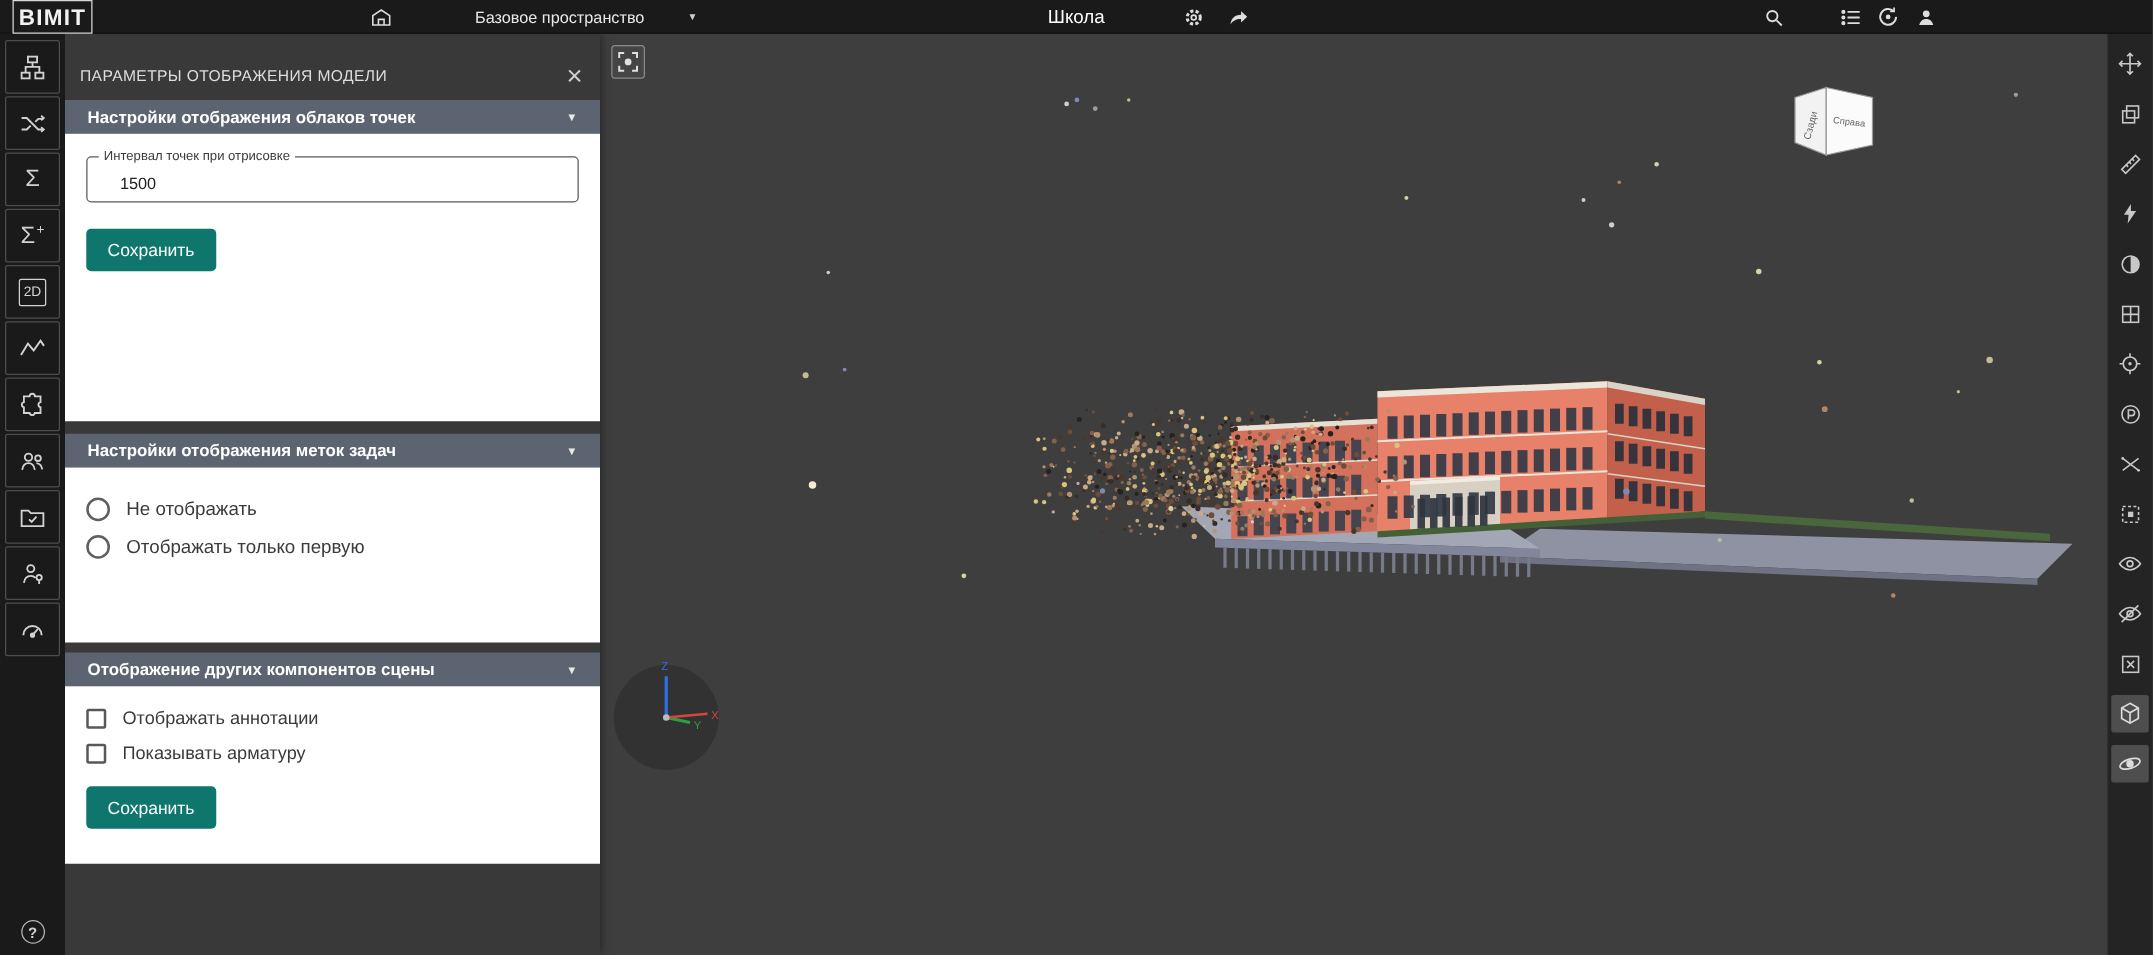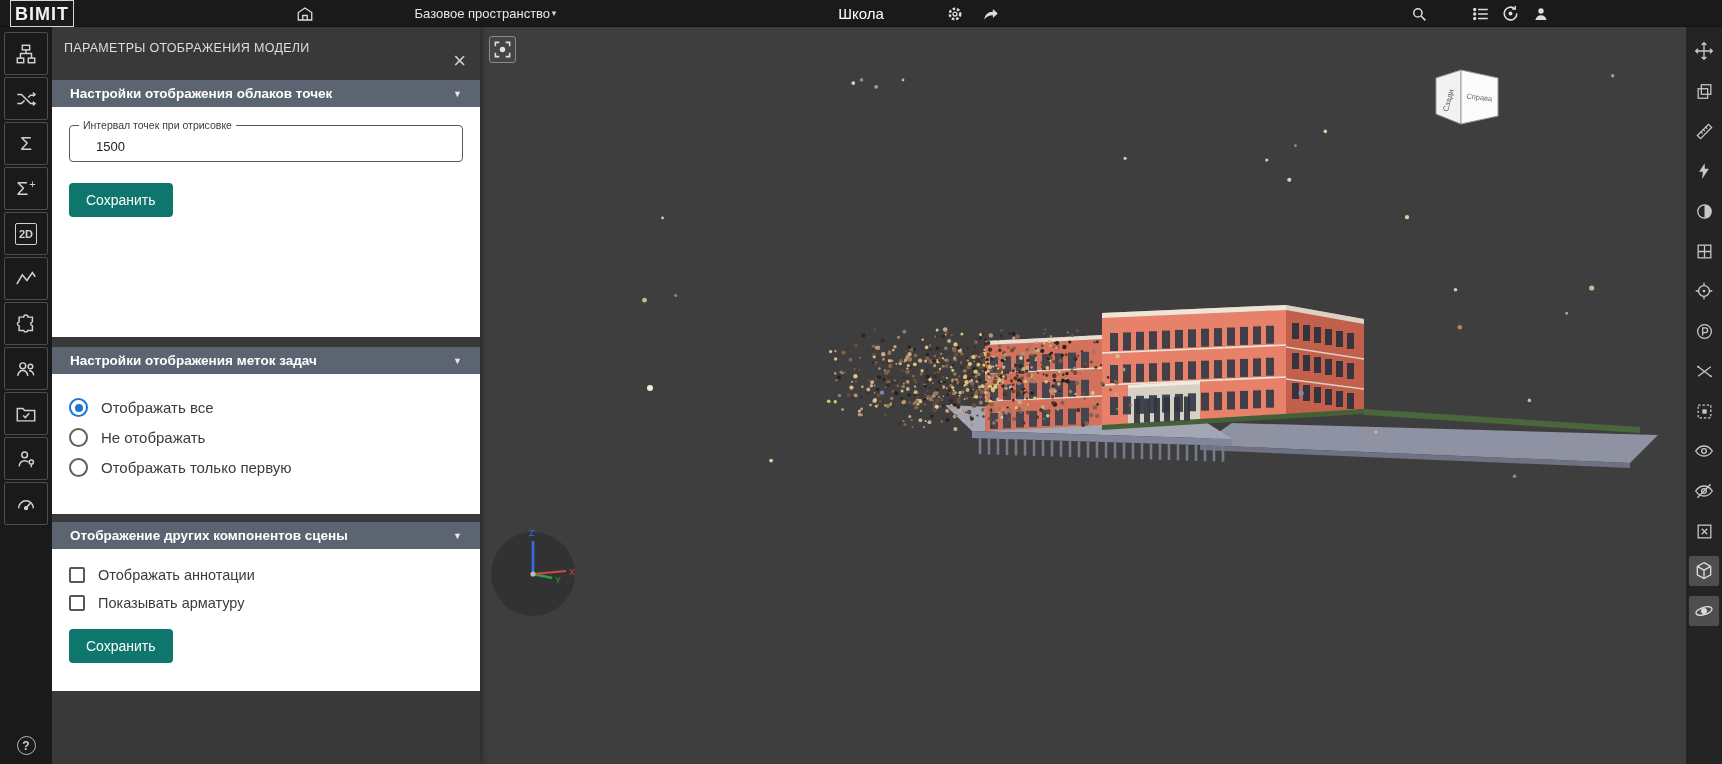--- a/index.html
+++ b/index.html
@@ -4,36 +4,36 @@
 <style>
   *{margin:0;padding:0;box-sizing:border-box}
   html,body{overflow:hidden;background:#2b2b2b}
   body{font-family:"Liberation Sans",sans-serif}
   #root{position:relative;width:1722px;height:764px;background:#3e3e3e;overflow:hidden}
 
   
   .topbar{position:absolute;top:0;left:0;width:1722px;height:27px;background:#1a1a1a;color:#e8e8e8;z-index:40;border-bottom:1px solid #111}
   .topbar .abs{position:absolute;top:0;height:27px;display:flex;align-items:center}
   .logo{left:10px;font-weight:700;font-size:18px;color:#f2f2f2;letter-spacing:1px;border:1.5px solid #d8d8d8;padding:0 4px;height:17px;top:5px;line-height:14px}
-  .space-sel{left:380px;width:178px;justify-content:flex-end;cursor:pointer;background:none;border:none;color:#e8e8e8;font-size:13px}
+  .space-sel{left:380px;width:178px;justify-content:space-between;cursor:pointer;background:none;border:none;color:#e8e8e8;font-size:13px}
   .space-sel .chev{font-size:8px;color:#cfcfcf}
   .proj-title{left:0;width:1722px;justify-content:center;font-size:15px;color:#fff;pointer-events:none}
   .tb-btn{background:none;border:none;color:#ddd;cursor:pointer;display:flex;align-items:center;justify-content:center}
 
   
   .sidebar{position:absolute;top:27px;left:0;width:52px;bottom:0;background:#1a1a1a;display:flex;flex-direction:column;align-items:center;padding-top:5px;z-index:30}
   .side-btn{width:44px;height:43px;border:1px solid #4d4d4d;border-radius:2px;background:none;display:flex;align-items:center;justify-content:center;color:#d2d2d2;margin-bottom:2px;cursor:pointer}
   .side-btn .txt{font-size:19px;color:#d2d2d2;font-weight:400}
   .side-btn .sup{font-size:11px;margin-left:1px;margin-top:-10px;color:#d2d2d2}
-  .side-btn .boxed{border:1.6px solid #d2d2d2;border-radius:2px;font-size:11px;font-weight:700;padding:4px 3px;color:#d2d2d2}
+  .side-btn .boxed{border:1.6px solid #d2d2d2;border-radius:2px;font-size:11px;font-weight:400;padding:4px 3px;color:#d2d2d2}
   .help-btn{margin-top:auto;margin-bottom:9px;width:19px;height:19px;border-radius:50%;border:1.5px solid #b5b5b5;color:#cfcfcf;background:none;font-size:12px;font-weight:700;display:flex;align-items:center;justify-content:center;cursor:pointer}
 
   
   .panel{position:absolute;left:52px;top:27px;width:428px;bottom:0;background:#393939;z-index:20;box-shadow:2px 0 6px rgba(0,0,0,.35)}
-  .panel-header{height:53px;display:flex;padding:14px 14px 0 12px;color:#dedede;font-size:12.5px;letter-spacing:.3px}
+  .panel-header{height:53px;display:flex;align-items:center;padding:14px 14px 0 12px;color:#dedede;font-size:12.5px;letter-spacing:.3px}
   .panel-close{margin-left:auto;background:none;border:none;color:#cfcfcf;font-size:22px;cursor:pointer;line-height:1}
   .sec-head{height:27px;background:#5b6470;color:#fff;font-size:13.5px;font-weight:700;display:flex;align-items:center;padding:0 18px;cursor:pointer}
   .sec-head .chev{margin-left:auto;font-size:9px;color:#e8e8e8}
   .sec-body{background:#fff;position:relative}
   .gap10{height:10px}.gap8{height:8px}
   .body-clouds{height:230px;padding:18px 17px 0}
   .input-box{position:relative;border:1px solid #5a5a5a;border-radius:4px;height:37px;background:#fff}
   .input-box input{position:absolute;left:14px;top:6px;width:100%;height:28px;border:none;outline:none;font-size:13px;color:#222;padding:0 12px;font-family:"Liberation Sans",sans-serif;background:transparent}
   .float-label{position:absolute;top:-7px;left:9px;background:#fff;padding:0 4px;font-size:10.5px;color:#3c3c3c}
   .save-btn{margin-top:21px;display:inline-block;background:#0f766e;color:#fbfdfe;font-weight:400;font-size:14px;border:none;border-radius:4px;padding:9px 17px;cursor:pointer;font-family:"Liberation Sans",sans-serif}
@@ -220,24 +220,20 @@
       <button class="save-btn">Сохранить</button>
     </div>
 
     <div class="gap10"></div>
 
     <div class="sec-head">
       <span>Настройки отображения меток задач</span>
       <span class="chev">▼</span>
     </div>
     <div class="sec-body body-tasks">
-      <div class="radio-row">
-        <span class="radio selected"></span>
-        <span class="lbl">Отображать все</span>
-      </div>
       <div class="radio-row">
         <span class="radio"></span>
         <span class="lbl">Не отображать</span>
       </div>
       <div class="radio-row">
         <span class="radio"></span>
         <span class="lbl">Отображать только первую</span>
       </div>
     </div>
 

